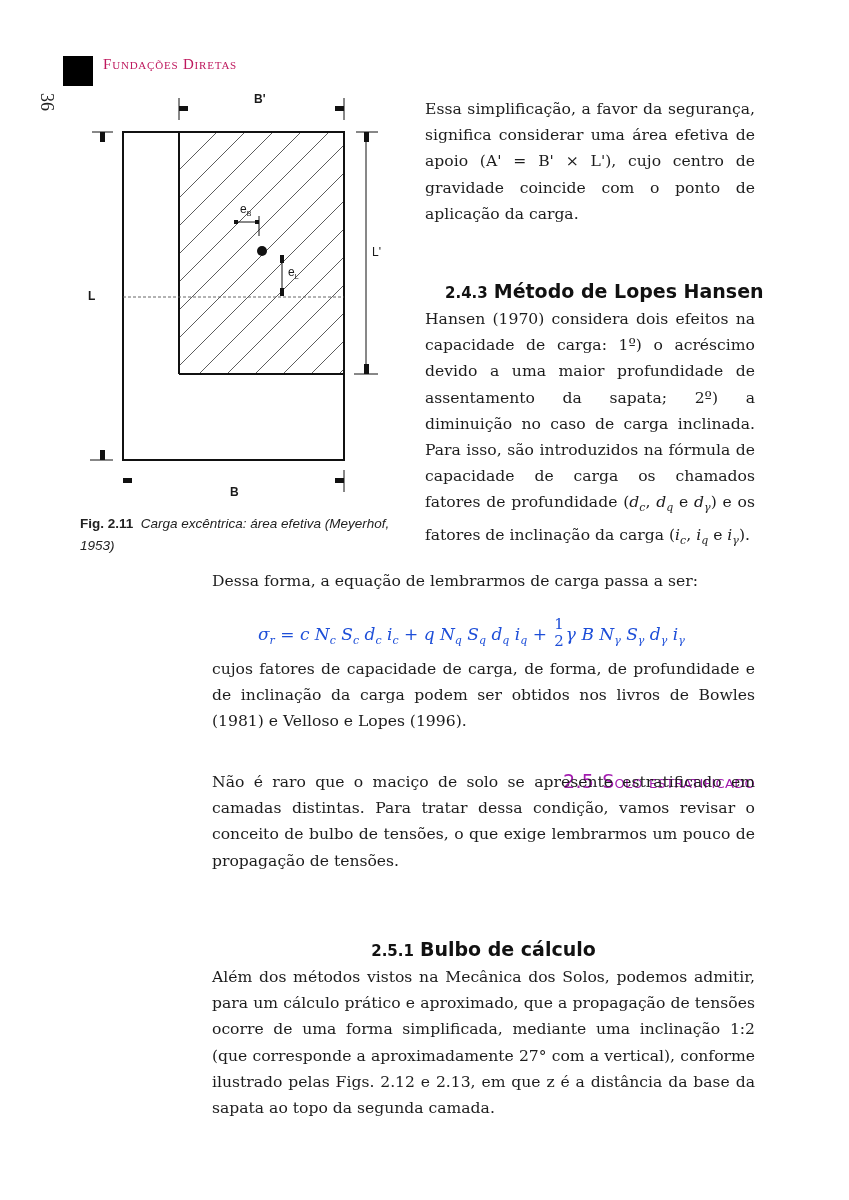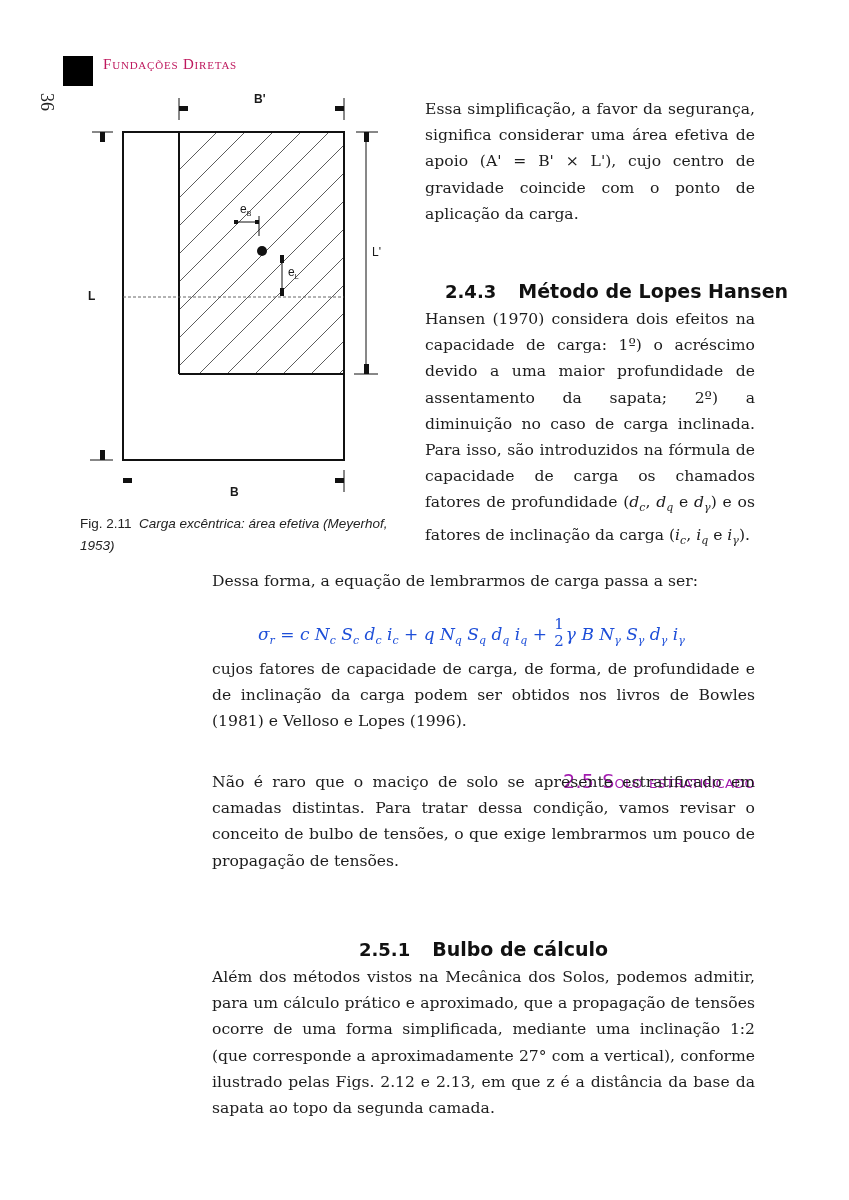--- a/index.html
+++ b/index.html
@@ -3,27 +3,27 @@
 <meta charset="utf-8">
 <style>
   html, body { margin: 0; padding: 0; background: #ffffff; }
   body { width: 849px; height: 1200px; position: relative; overflow: hidden; color: #1a1a1a; font-family: "DejaVu Serif", serif; }
   .abs { position: absolute; }
   .header-box { left: 63px; top: 56px; width: 30px; height: 30px; background: #000; }
   .running-head { left: 103px; top: 56px; font-family: "Liberation Serif", serif; font-size: 15px; letter-spacing: 0.8px; color: #be185d; font-variant: small-caps; }
   .page-num { left: 30px; top: 90px; width: 30px; height: 24px; font-family: "Liberation Serif", serif; font-size: 18px; transform: rotate(90deg); transform-origin: center; text-align:center; color:#222; }
   .figure { left: 80px; top: 90px; width: 320px; height: 420px; }
   .fig-caption { left: 80px; top: 513px; width: 320px; font-family: "Liberation Sans", sans-serif; font-size: 13.5px; line-height: 22px; color: #222; }
-  .fig-caption .cap-label { font-weight: normal; font-style: normal; }
+  .fig-caption .cap-label { font-weight: bold; font-style: normal; }
   .fig-caption .cap-text { font-style: italic; }
   .body-text { font-family: "DejaVu Serif", serif; font-size: 15.6px; line-height: 26.2px; color: #1c1c1c; text-align: justify; }
   .right-col { left: 425px; width: 330px; }
   .full-col { left: 212px; width: 543px; }
   .subhead { font-family: "DejaVu Sans", sans-serif; font-weight: bold; font-size: 19px; color: #111; }
-  .subhead .num { font-size: 18px; margin-right: 22px; }
+  .subhead .num { font-size: 15px; margin-right: 6px; }
   .sec-head { font-family: "DejaVu Sans", sans-serif; font-weight: normal; font-size: 19px; color:#a21caf; text-align:right; letter-spacing: 0.3px; }
   .sec-head .num { margin-right: 8px; }
   .sec-head .sc { font-variant: small-caps; }
   .equation { left: 212px; top: 600px; width: 543px; height: 52px; font-family: "DejaVu Serif", serif; font-style: italic; font-size: 17px; color: #1d4ed8; }
   .eq-inner { position:absolute; left: 46px; top: 18px; white-space: nowrap; }
   .frac { display:inline-block; vertical-align: middle; text-align:center; font-style: normal; margin: 0 2px; position: relative; top: -2px;}
   .frac .n { display:block; font-size: 15px; line-height: 17px; }
   .frac .d { display:block; font-size: 15px; line-height: 17px; }
   sub { font-size: 11px; }
 </style>

